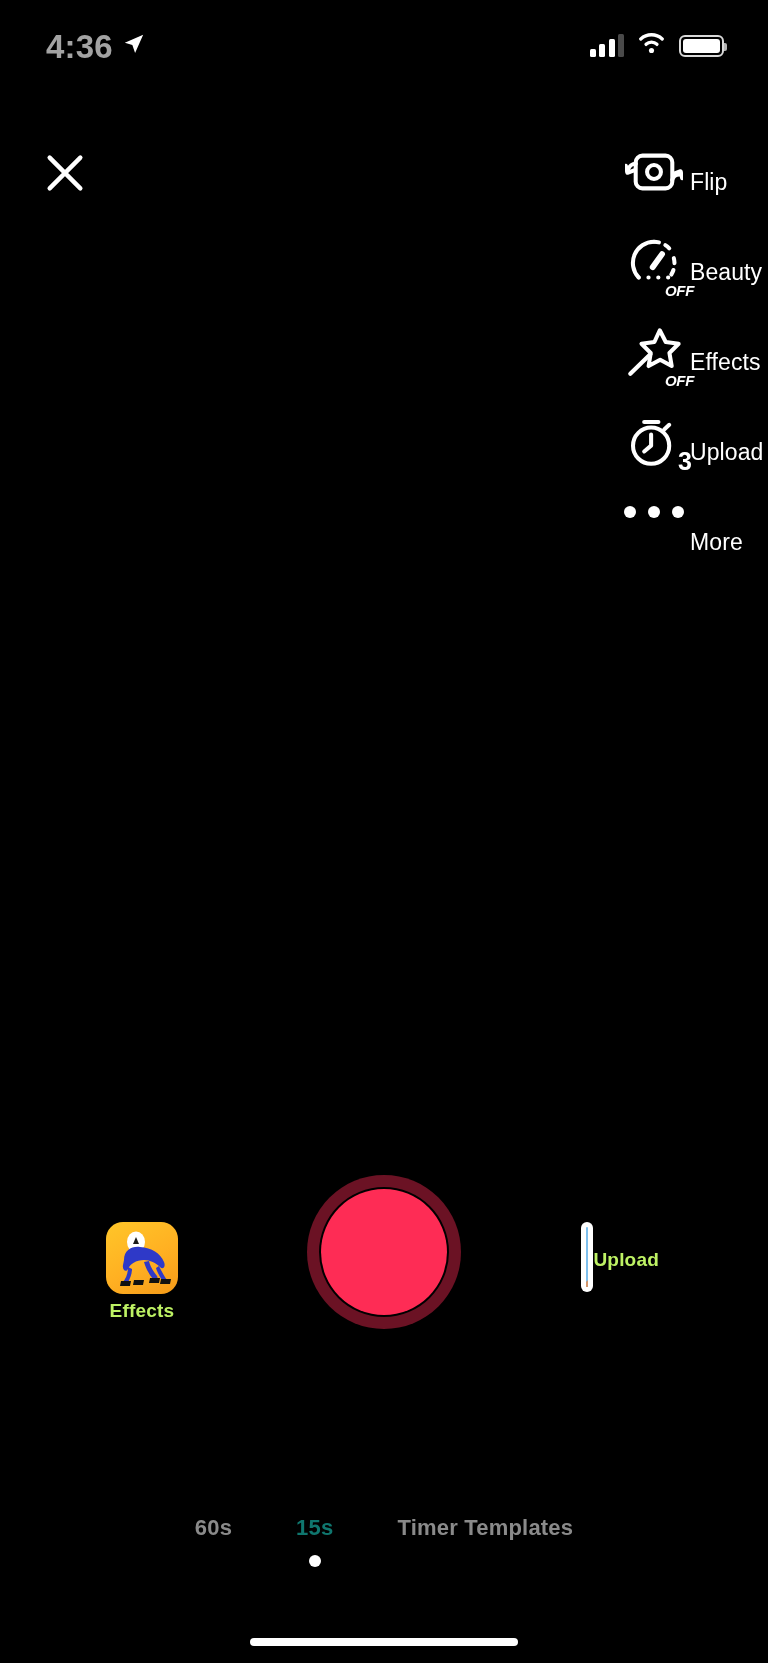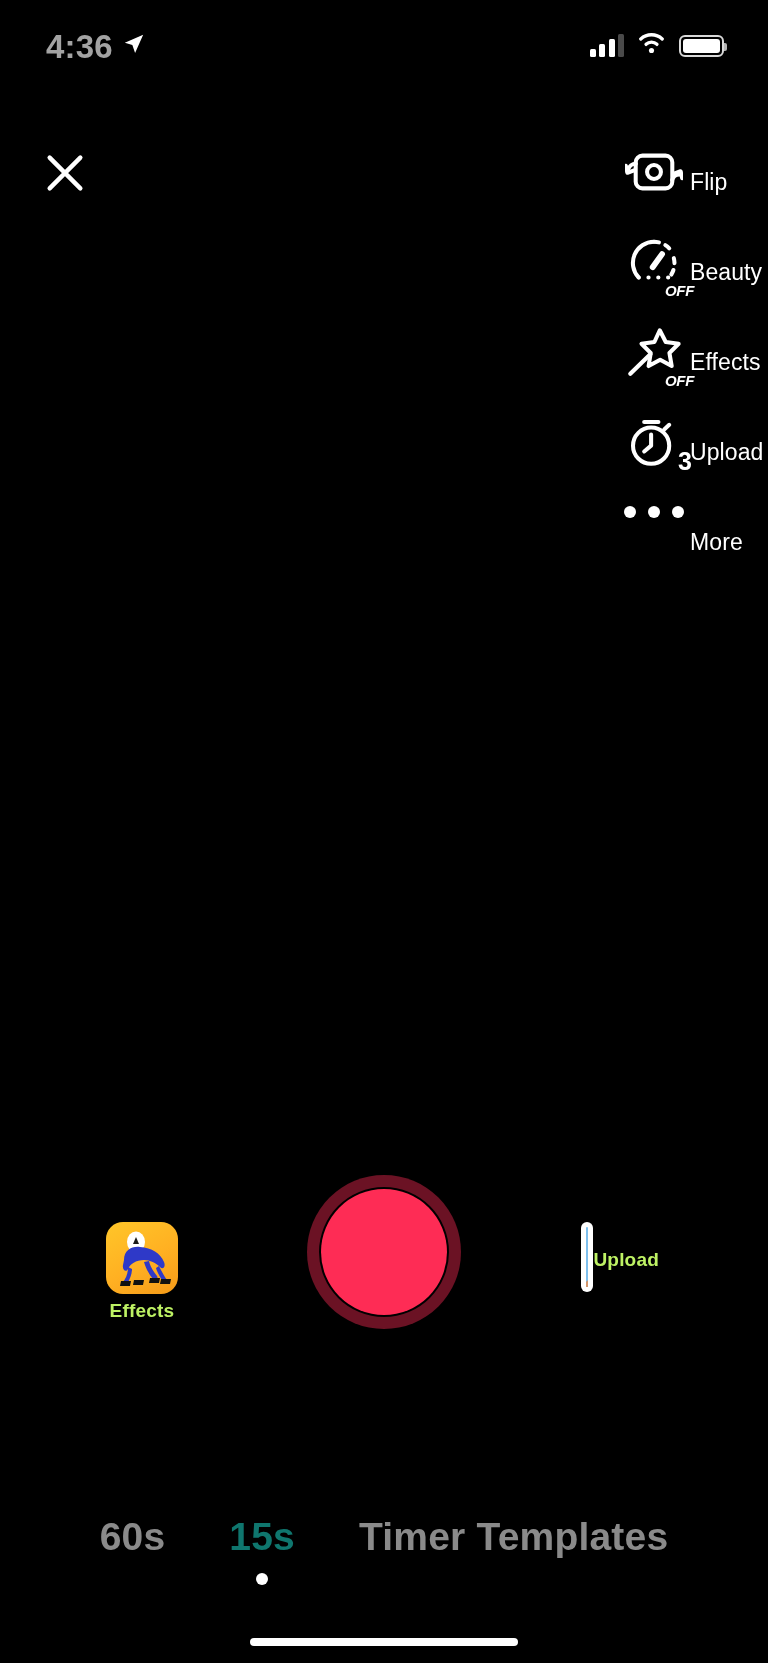--- a/index.html
+++ b/index.html
@@ -161,21 +161,21 @@
 
   
   .mode-bar {
     position:absolute; left:0; top:1515px; width:768px;
     display:flex; align-items:center; justify-content:center;
     gap:0;
   }
   .mode-item {
     position:relative;
     padding:0 32px;
-    font-size:39px; font-weight:700; letter-spacing:0.2px;
+    font-size:22px; font-weight:700; letter-spacing:0.2px;
     color:#8a8a8a;
     display:flex; flex-direction:column; align-items:center;
   }
   .mode-item.active { color:#0f766e; }
   .mode-dot {
     position:absolute; bottom:-26px; left:50%; transform:translateX(-50%);
     width:12px; height:12px; border-radius:50%; background:#fff;
     display:none;
   }
   .mode-item.active .mode-dot { display:block; }

